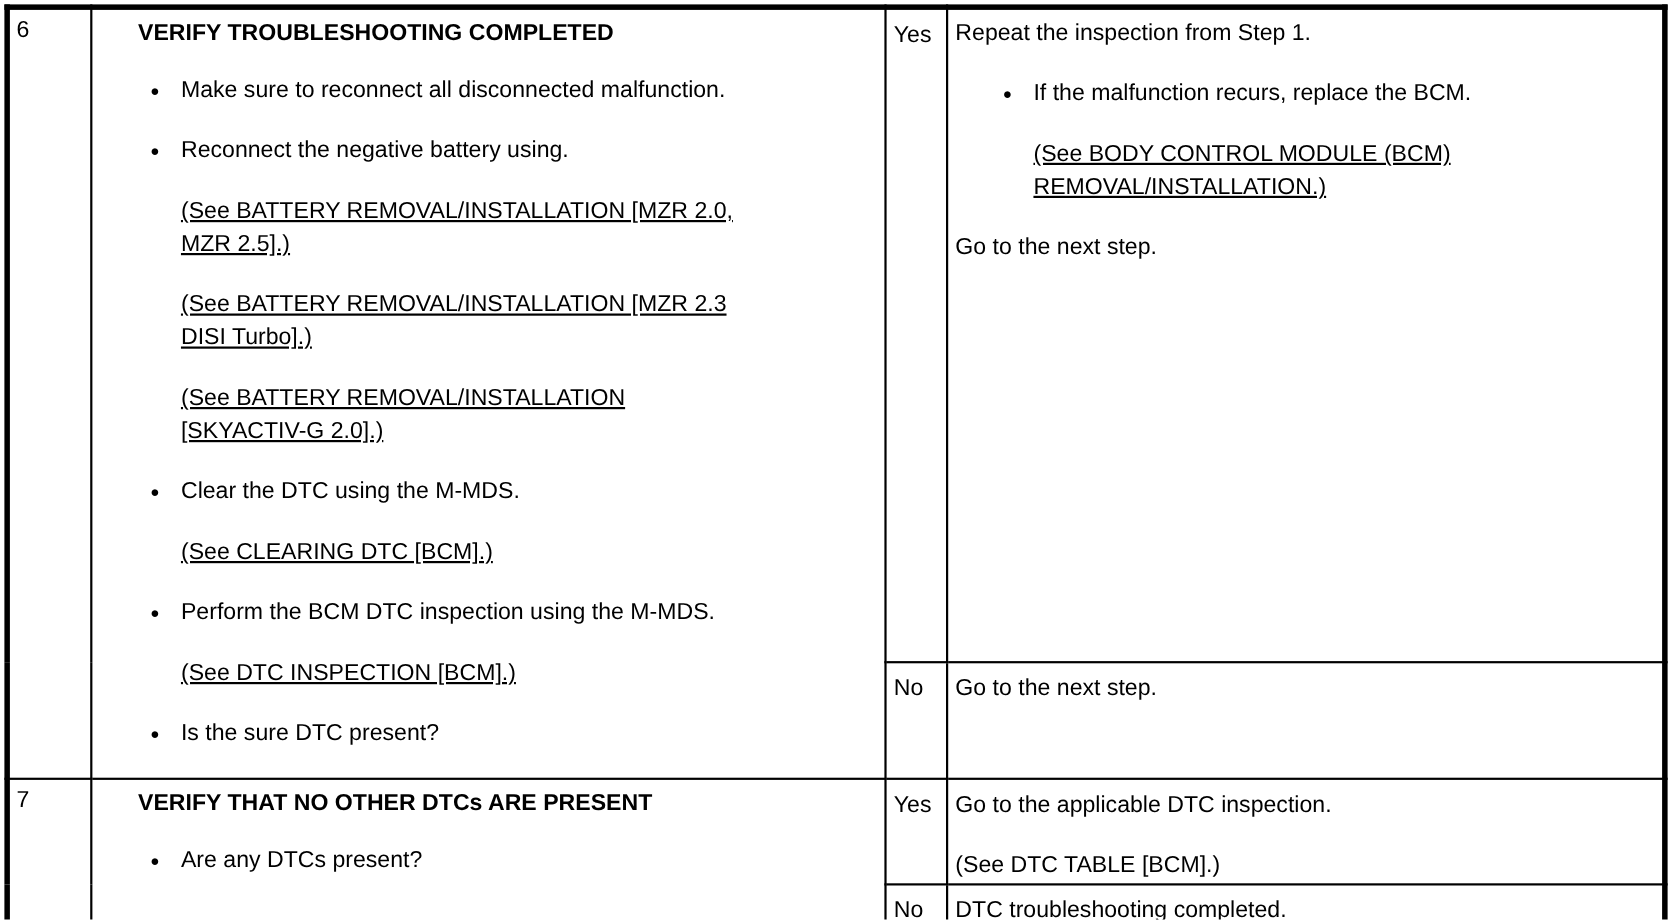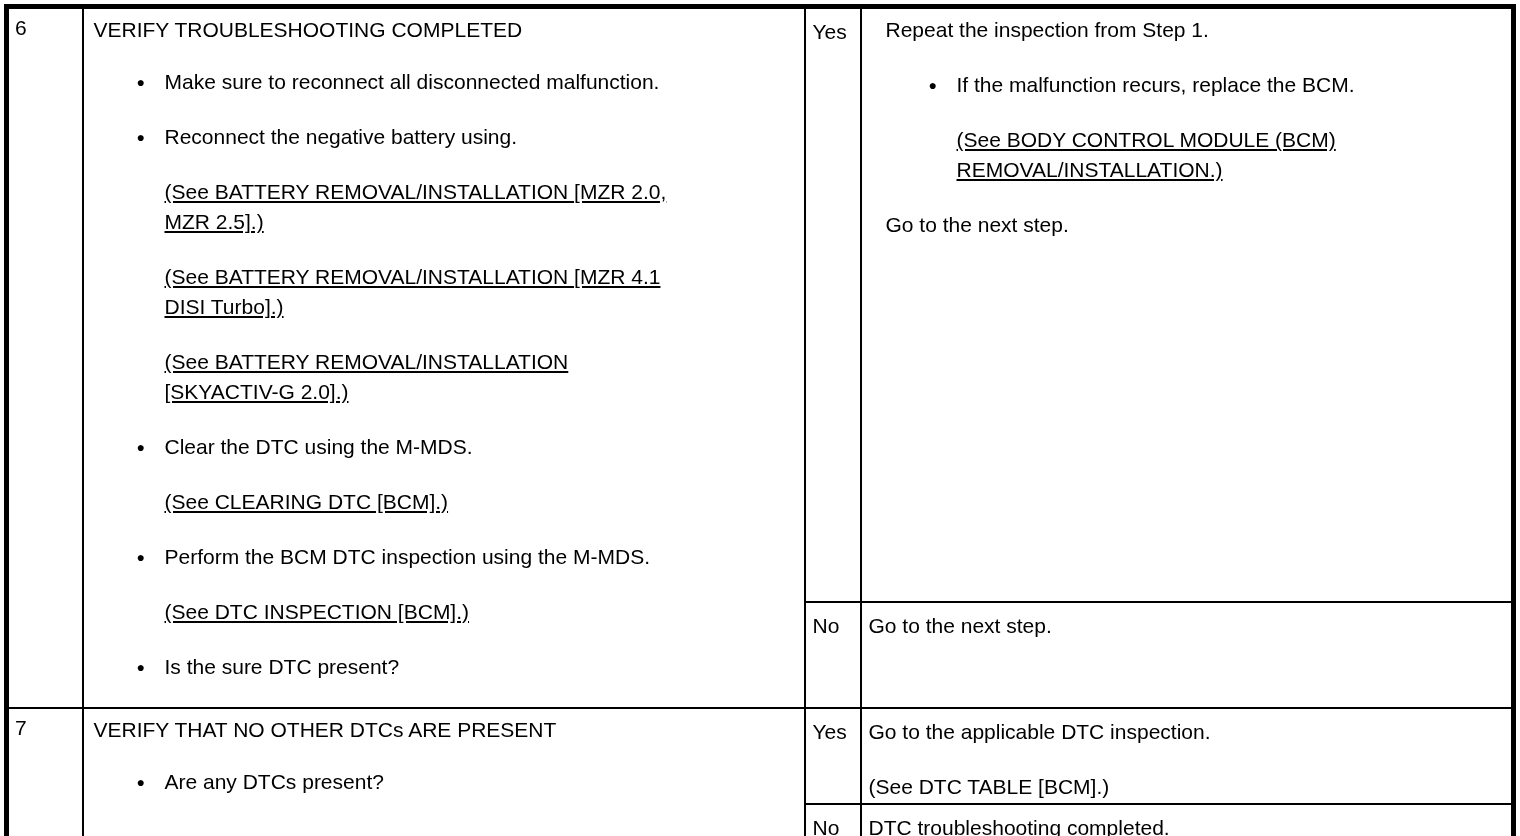--- a/index.html
+++ b/index.html
@@ -38,37 +38,38 @@
   td.stepnum {
     padding: 4px 2px 0 6px;
   }
   td.inspection {
     padding: 6px 8px 0 10px;
   }
   td.result {
     padding: 8px 2px 16px 7px;
   }
   td.action {
-    padding: 6px 8px 0 24px;
+    padding: 6px 8px 0 7px;
     margin-left: 23px;
   }
   td.action-short {
     padding: 8px 8px 0 7px;
   }
 
   .line {
     line-height: 30px;
     white-space: nowrap;
   }
   .blk {
     margin: 0 0 25px 0;
   }
   .heading-line {
-    font-weight: normal;
+    font-weight: bold;
     margin-bottom: 22px;
+    margin-left: 32px;
   }
   .bullet-row {
     display: flex;
     padding-left: 43px;
   }
   .bullet-glyph {
     flex: none;
     width: 28px;
     font-size: 14px;
     line-height: 30px;
@@ -106,21 +107,21 @@
         </div>
         <div class="line blk bullet-row">
           <span class="bullet-glyph">●</span>
           <span>Reconnect the negative battery using.</span>
         </div>
         <div class="blk note">
           <div class="line">(See BATTERY REMOVAL/INSTALLATION [MZR 2.0,</div>
           <div class="line">MZR 2.5].)</div>
         </div>
         <div class="blk note">
-          <div class="line">(See BATTERY REMOVAL/INSTALLATION [MZR 4.1</div>
+          <div class="line">(See BATTERY REMOVAL/INSTALLATION [MZR 2.3</div>
           <div class="line">DISI Turbo].)</div>
         </div>
         <div class="blk note">
           <div class="line">(See BATTERY REMOVAL/INSTALLATION</div>
           <div class="line">[SKYACTIV-G 2.0].)</div>
         </div>
         <div class="line blk bullet-row">
           <span class="bullet-glyph">●</span>
           <span>Clear the DTC using the M-MDS.</span>
         </div>

